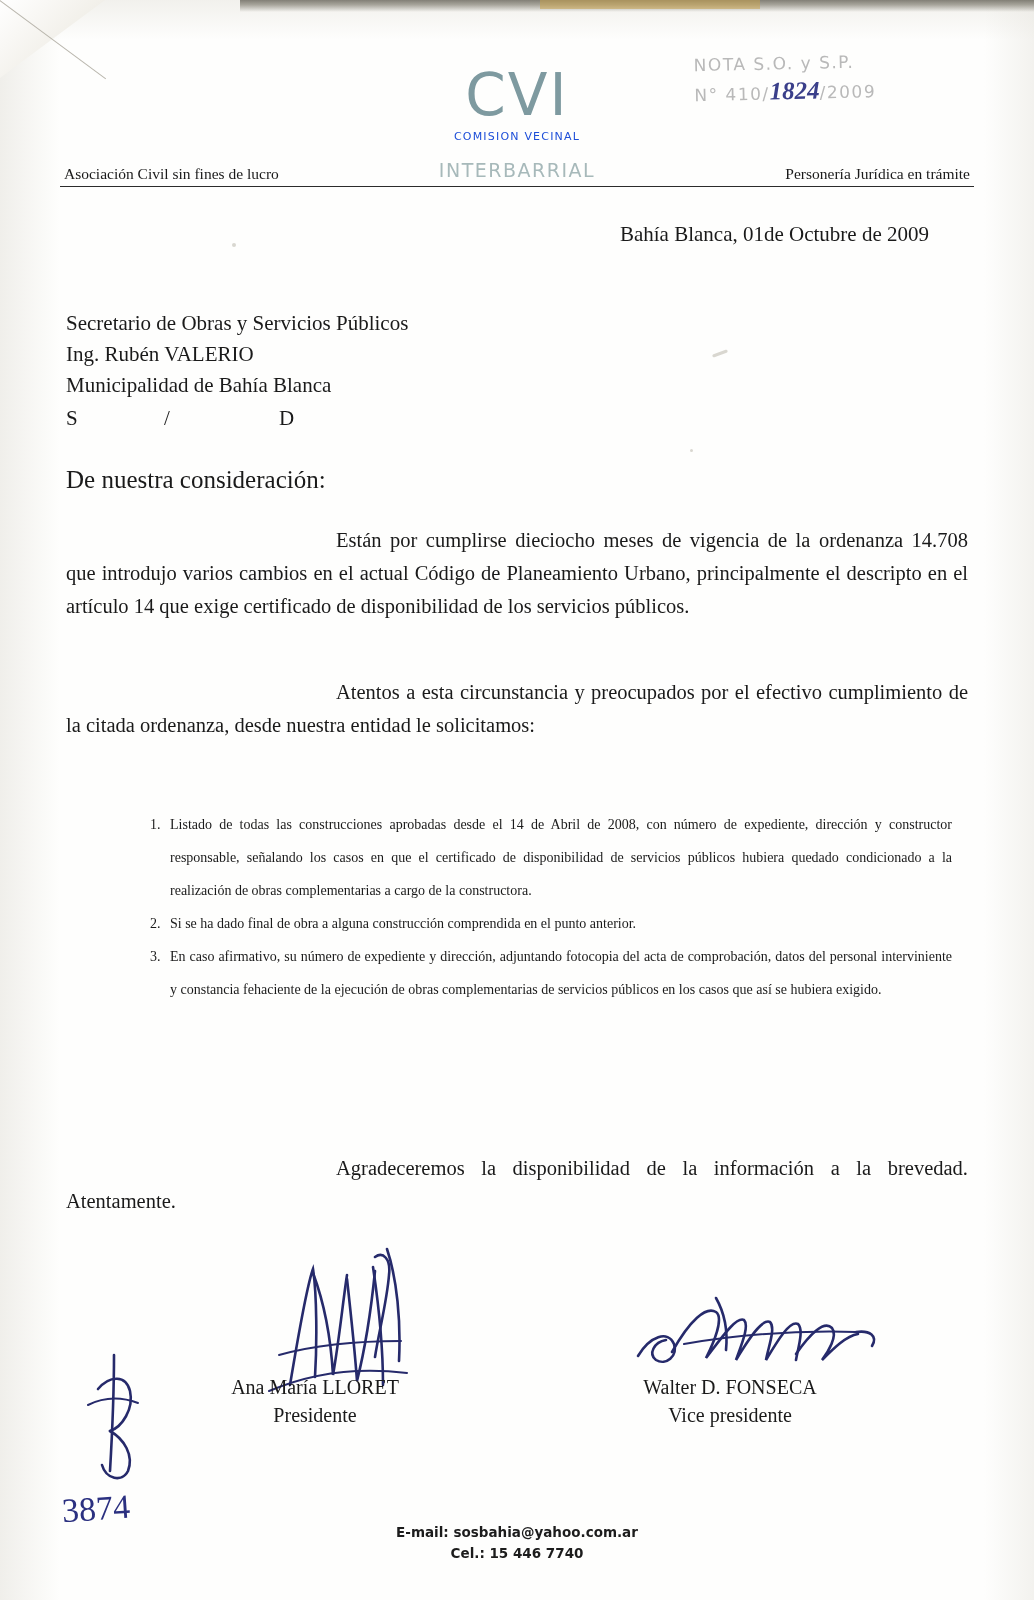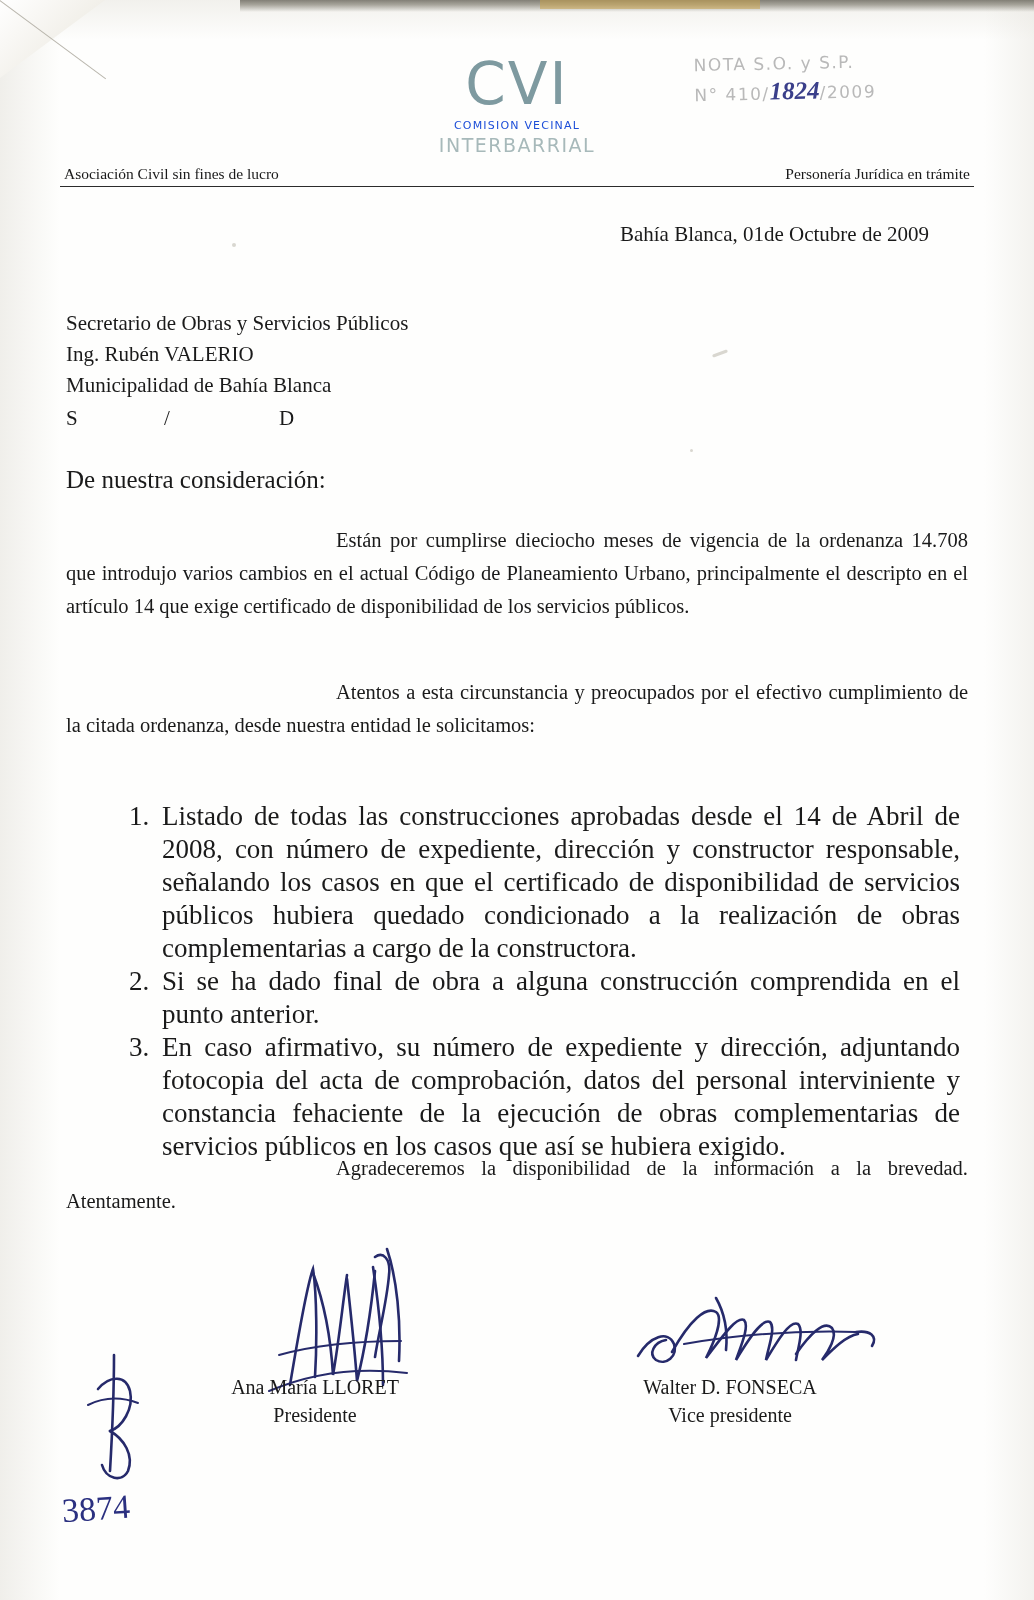--- a/index.html
+++ b/index.html
@@ -62,21 +62,21 @@
     top: 0; left: 0;
     width: 132px; height: 1px;
     background: #b9b6ad;
     transform-origin: 0 0;
     transform: rotate(36.5deg);
   }
 
   
   .logo-wrap {
     position: absolute;
-    top: 55px;
+    top: 66px;
     left: 0; right: 0;
     text-align: center;
   }
   .logo-cvi {
     font-family: "DejaVu Sans", sans-serif;
     font-size: 58px;
     letter-spacing: 2px;
     color: #7e9aa0;
     font-weight: 400;
     line-height: 1;
@@ -86,21 +86,21 @@
     font-size: 11px;
     letter-spacing: 1.2px;
     color: #1d4ed8;
     margin-top: 6px;
   }
   .logo-sub2 {
     font-family: "DejaVu Sans", sans-serif;
     font-size: 19px;
     letter-spacing: 1.5px;
     color: #a7b9ba;
-    margin-top: 2px;
+    margin-top: 16px;
   }
   .stamp-nota {
     position: absolute;
     top: 52px;
     right: 40px;
     width: 300px;
     text-align: left;
     color: #b9b9b9;
     font-family: "DejaVu Sans", sans-serif;
     font-size: 17px;
@@ -179,23 +179,23 @@
   .para .indent { display: inline-block; width: 270px; }
   .p1 { top: 524px; }
   .p2 { top: 676px; }
   .p-final { top: 1152px; }
 
   ol.items {
     position: absolute;
     top: 792px;
     left: 100px;
     right: 66px;
-    margin: 8px;
+    margin: 16px;
     padding-left: 48px;
-    font-size: 27px;
+    font-size: 14px;
     line-height: 33px;
     text-align: justify;
   }
   ol.items li { margin: 0 0 0 0; padding-left: 6px; }
 
   
   .sig-left {
     position: absolute;
     top: 1373px;
     left: 205px;
@@ -351,18 +351,22 @@
   <svg class="sig-ink" style="left:70px; top:1345px;" width="140" height="140" viewBox="0 0 140 140">
     <g fill="none" stroke="#262a6b" stroke-width="2.6" stroke-linecap="round">
       <path d="M44 10 C 44 50, 42 92, 40 126"></path>
       <path d="M28 44 C 40 30, 56 30, 60 46 C 64 64, 52 82, 40 86"></path>
       <path d="M40 86 C 54 94, 64 110, 58 126 C 52 138, 36 134, 32 120"></path>
       <path d="M18 60 C 34 52, 52 52, 68 58" stroke-width="2"></path>
     </g>
   </svg>
   <div class="rx-num">3874</div>
 
+  <div class="footer">
+    <div>E-mail: sosbahia@yahoo.com.ar</div>
+    <div>Cel.: 15 446 7740</div>
+  </div>
 
   <div class="speck" style="left:232px; top:243px; width:4px; height:4px;"></div>
   <div class="speck" style="left:712px; top:352px; width:16px; height:3px; border-radius:2px; transform:rotate(-20deg);"></div>
   <div class="speck" style="left:690px; top:449px; width:3px; height:3px;"></div>
 
 </div>
 
 </body></html>

